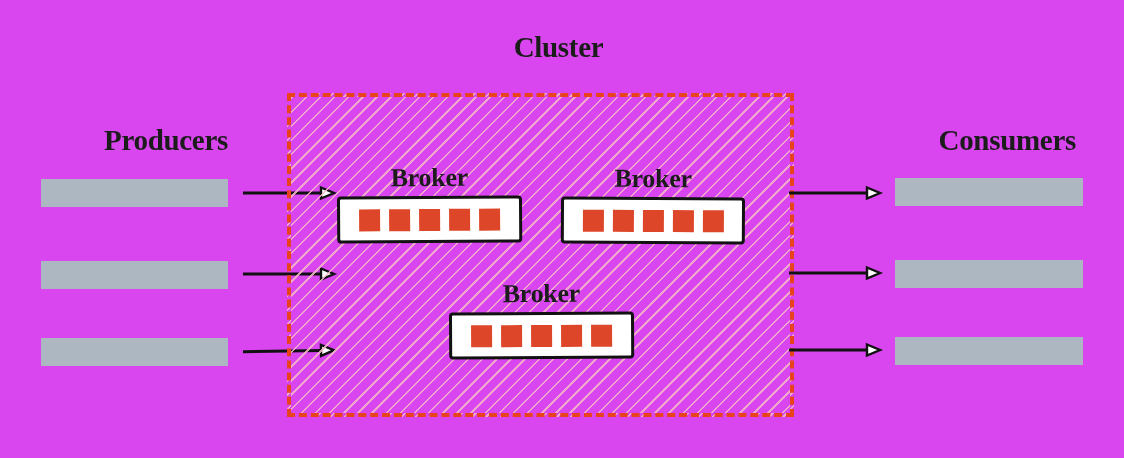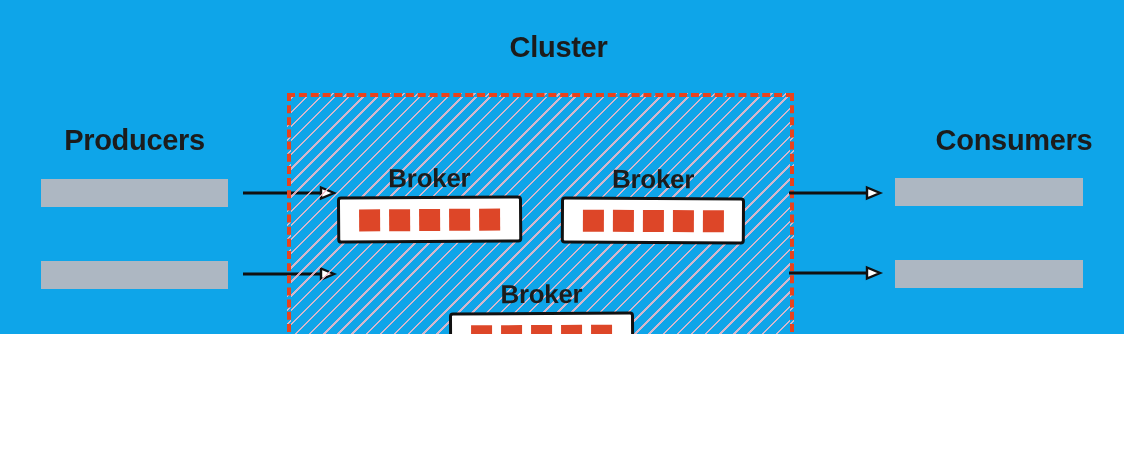--- a/index.html
+++ b/index.html
@@ -1,36 +1,36 @@
 <!DOCTYPE html>
 <html><head>
 <meta charset="utf-8">
 <style>
   html, body { margin: 0; padding: 0; background: #ffffff; }
   .canvas {
     position: relative;
     width: 1124px;
-    height: 334px;
-    background: #0ea5e9;
+    height: 458px;
+    background: #d946ef;
     overflow: hidden;
-    font-family: Liberation Sans, sans-serif;
+    font-family: Liberation Serif, serif;
     color: #1c1c1c;
   }
 
   
   .side-label {
     position: absolute;
-    text-align: center;
+    text-align: right;
     font-size: 29px;
     font-weight: 600;
     letter-spacing: -0.3px;
     color: #1c1c1c;
   }
   .producers-label { left: 41px;  top: 124px; width: 187px; }
-  .consumers-label { left: 920px; top: 124px; width: 188px; }
+  .consumers-label { left: 888px; top: 124px; width: 188px; }
   .cluster-title   { position: absolute; left: 305px; top: 31px; width: 507px;
                      text-align: center; font-size: 29px; font-weight: 600;
                      letter-spacing: -0.3px; color: #1c1c1c; }
 
   
   .bars { position: absolute; width: 187px; height: 190px; }
   .producers-bars { left: 41px;  top: 179px; }
   .consumers-bars { left: 895px; top: 178px; width: 188px; }
   .bars .bar {
     position: absolute; left: 0; width: 100%; height: 28px;

